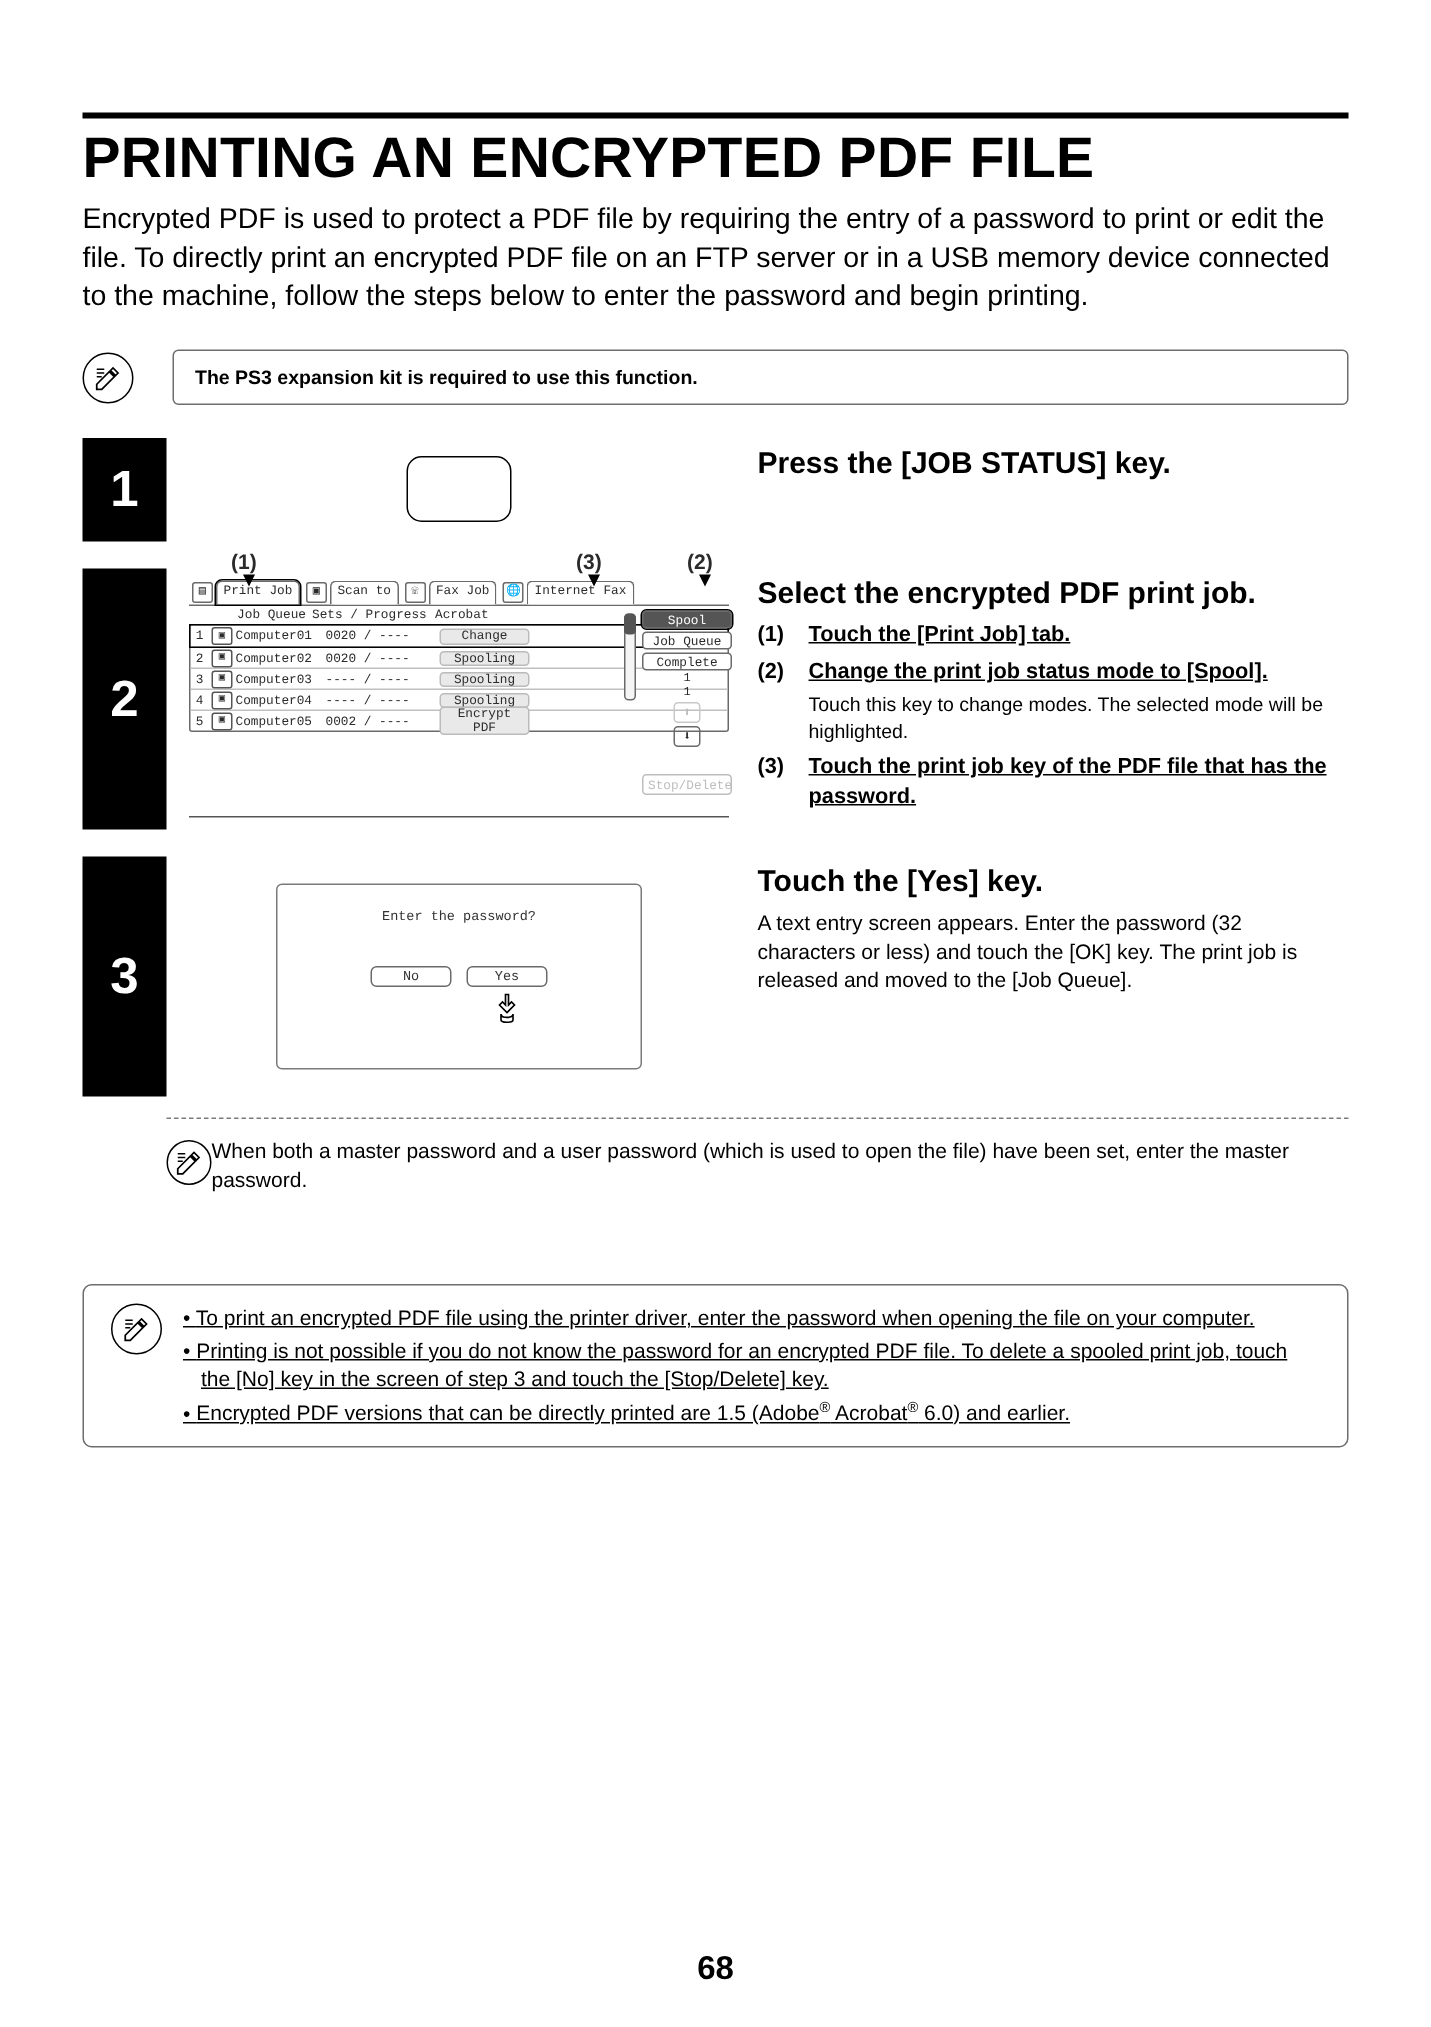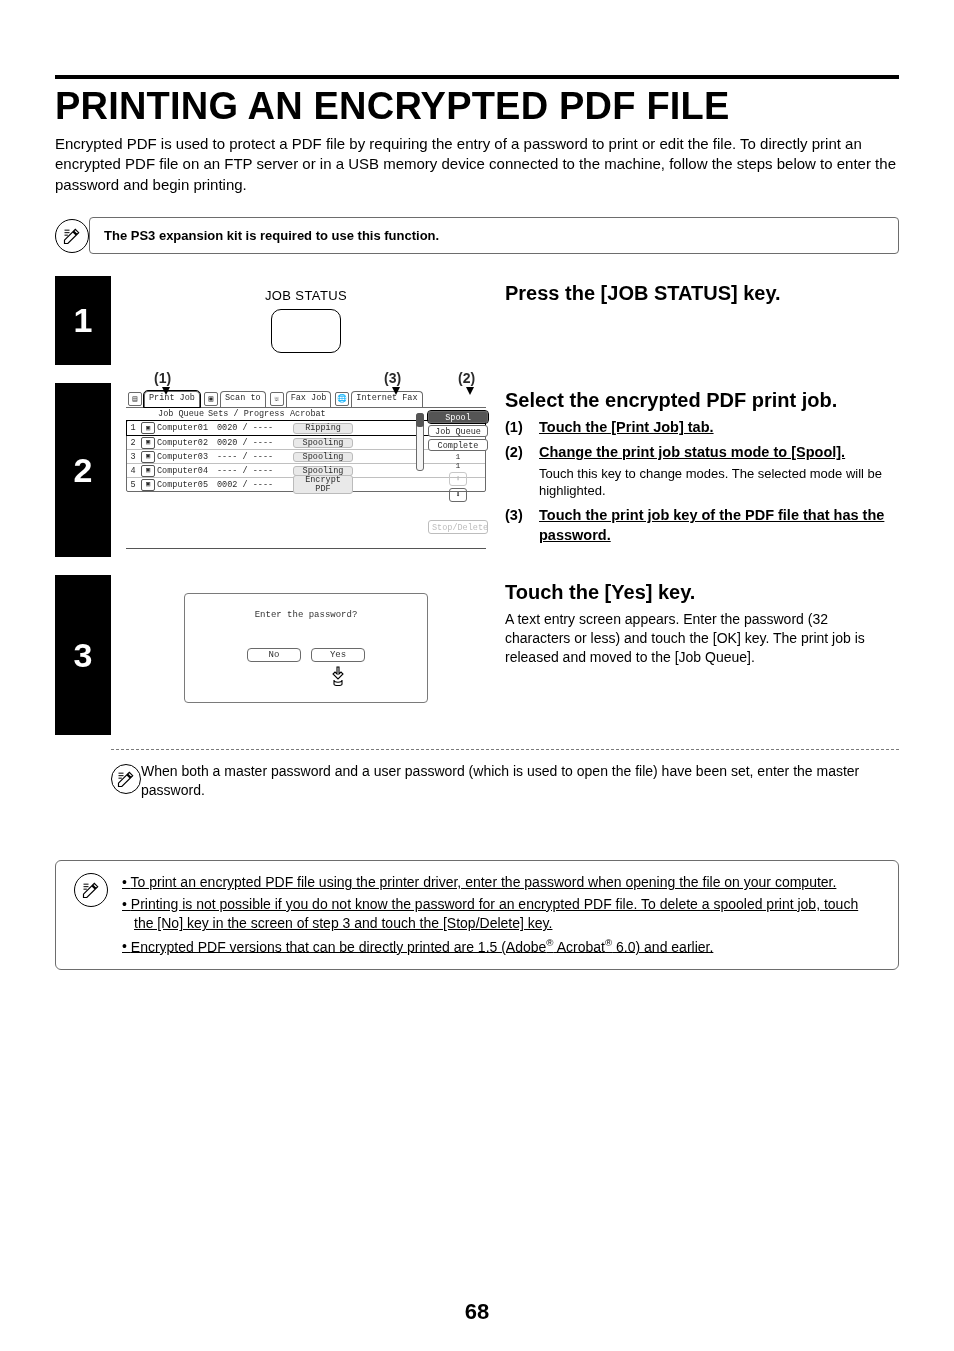--- a/index.html
+++ b/index.html
@@ -16,27 +16,27 @@
     border-top: 4px solid #000;
     margin-bottom: 6px;
   }
   h1.headline {
     font-size: 38px;
     font-weight: 900;
     letter-spacing: .2px;
     margin-bottom: 6px;
   }
   p.intro {
-    font-size: 15px;
+    font-size: 19px;
     line-height: 1.35;
     margin-bottom: 22px;
   }
 
   
-  .note-row { display: flex; align-items: flex-start; gap: 0; margin-bottom: 22px; }
+  .note-row { display: flex; align-items: flex-start; gap: 26px; margin-bottom: 22px; }
   .note-box {
     flex: 1;
     border: 1px solid #6d6d6d;
     border-radius: 4px;
     padding: 10px 14px;
     font-size: 13px;
   }
   .note-box.bold { font-weight: 700; }
   .pencil-icon {
     width: 34px; height: 34px; flex: 0 0 34px;
@@ -138,21 +138,21 @@
   .side .navbtn { display: block; width: 18px; height: 14px; border: 1px solid #6a6a6a; border-radius: 3px; margin: 2px auto; line-height: 12px; }
   .side .navbtn.off { color: #bbb; border-color: #c8c8c8; }
   .side .stopdel { display: block; height: 14px; border: 1px solid #bdbdbd; color: #bdbdbd; border-radius: 3px; margin-top: 18px; padding: 0 3px; line-height: 14px; }
 
   .jscreen .divider { border-top: 1px solid #555; margin-top: 56px; }
 
   
   .pwdlg {
     width: 244px; margin: 10px auto 8px;
     border: 1px solid #7a7a7a; border-radius: 4px;
-    padding: 16px 10px 14px; text-align: center;
+    padding: 16px 10px 28px; text-align: center;
     font-family: "Courier New", monospace; font-size: 9px; color: #333;
   }
   .pwdlg .msg { margin-bottom: 28px; }
   .pwdlg .btns { display: flex; justify-content: center; gap: 10px; }
   .pwdlg .btn { width: 54px; height: 14px; border: 1px solid #6a6a6a; border-radius: 4px; line-height: 12px; }
   .pwdlg .pointer { display: flex; justify-content: center; margin-top: 2px; transform: translateX(32px); }
   .pwdlg .pointer svg { width: 26px; height: 24px; }
 
   .dashed-sep { border: none; border-top: 1.2px dashed #7a7a7a; margin: 14px 0 12px; }
 
@@ -188,21 +188,20 @@
         <path d="M3 5h6M3 8h6M3 11h4" stroke="#000" stroke-width="1.2"></path>
       </svg>
   </span>
   <div class="note-box bold">The PS3 expansion kit is required to use this function.</div>
 </div>
 
 <div class="step">
   <div class="num">1</div>
   <div class="illus">
     <div class="key-wrap">
-      <div class="key-label">JOB STATUS</div>
       <div class="hard-key"></div>
     </div>
   </div>
   <div class="text">
     <h2>Press the [JOB STATUS] key.</h2>
   </div>
 </div>
 
 <div class="step">
   <div class="num">2</div>
@@ -230,21 +229,21 @@
         <div>Job Queue</div>
         <div>Sets / Progress</div>
         <div>Acrobat</div>
       </div>
       <div class="rows">
         <div class="job-row highlight">
           <div class="n">1</div>
           <div class="pic">▣</div>
           <div class="name">Computer01</div>
           <div class="prog">0020 / ----</div>
-          <div class="stat">Ripping</div>
+          <div class="stat">Change</div>
         </div>
         <div class="job-row">
           <div class="n">2</div>
           <div class="pic">▣</div>
           <div class="name">Computer02</div>
           <div class="prog">0020 / ----</div>
           <div class="stat">Spooling</div>
         </div>
         <div class="job-row">
           <div class="n">3</div>

